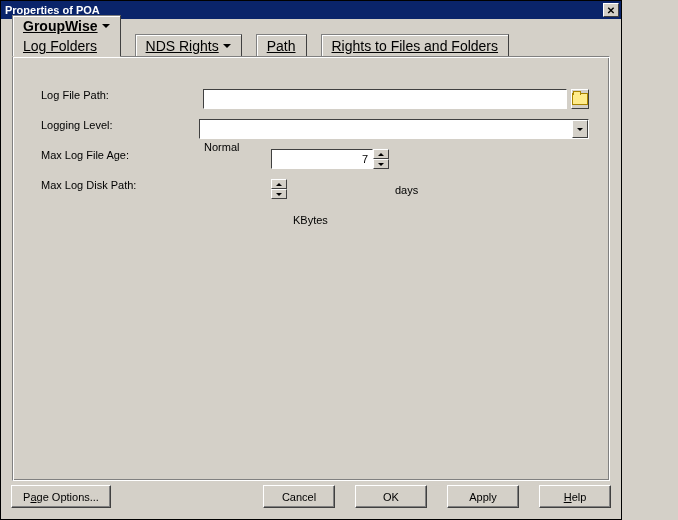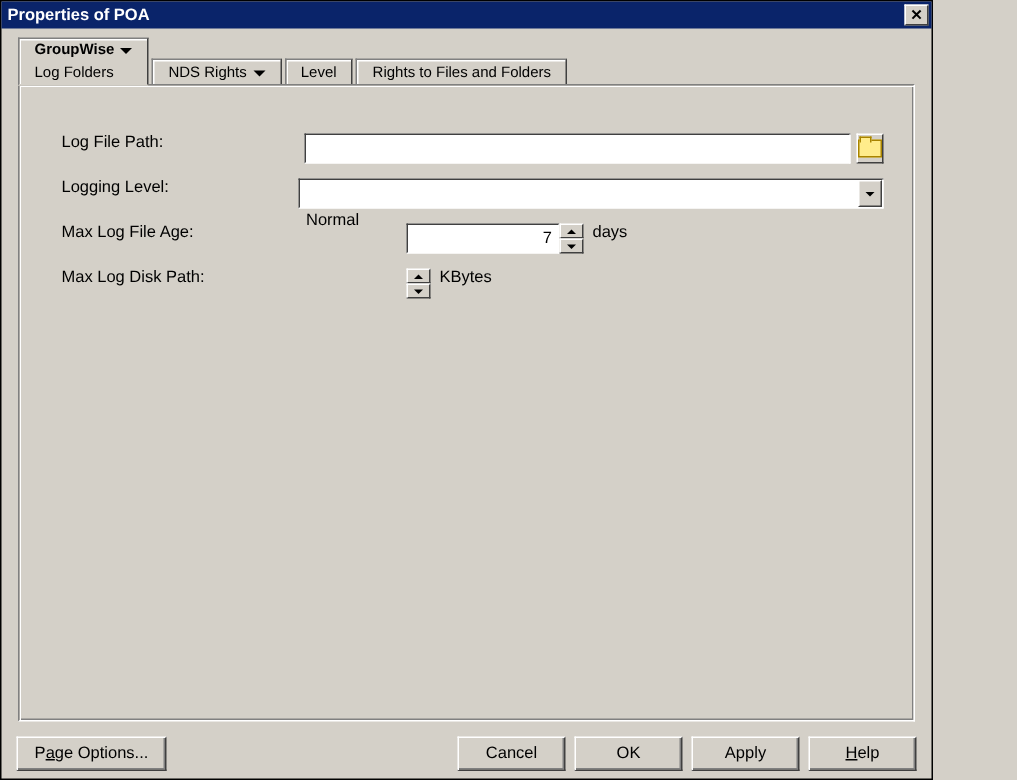--- a/index.html
+++ b/index.html
@@ -2,21 +2,21 @@
 <html><head>
 <meta charset="utf-8">
 <style>
   html,body{margin:0;padding:0;height:100%;font-family:"Tahoma","Segoe UI",sans-serif;font-size:11px;background:#d4d0c8;}
   .window{position:relative;width:622px;height:520px;background:#d4d0c8;border:1px solid #000;box-sizing:border-box;}
   .titlebar{height:18px;background:linear-gradient(#0a246a,#0a246a);color:#fff;display:flex;align-items:center;justify-content:space-between;padding:0 2px 0 4px;font-weight:bold;}
   .titlebar .title{font-size:11px;}
   .close-btn{width:16px;height:14px;background:#d4d0c8;border:1px solid #fff;border-right-color:#404040;border-bottom-color:#404040;display:flex;align-items:center;justify-content:center;font-family:Arial;font-size:10px;font-weight:bold;color:#000;box-sizing:border-box;}
   .client{position:absolute;left:3px;right:3px;top:22px;bottom:38px;}
   .tabstrip{display:flex;align-items:flex-end;height:34px;margin-left:8px;}
-  .tab{background:#d4d0c8;border:1px solid #808080;border-bottom:none;border-right-color:#404040;padding:3px 10px 3px 10px;margin-right:2px;font-size:10px;position:relative;display:flex;align-items:center;gap:4px;box-shadow:inset 1px 1px 0 #fff;}
+  .tab{background:#d4d0c8;border:1px solid #808080;border-bottom:none;border-right-color:#404040;padding:3px 10px 3px 10px;margin-right:14px;font-size:14px;position:relative;display:flex;align-items:center;gap:4px;box-shadow:inset 1px 1px 0 #fff;text-decoration:underline;}
   .tab.active{background:#d4d0c8;border-bottom:1px solid #d4d0c8;z-index:2;box-shadow:inset 1px 1px 0 #fff;}
   .tab.active-stack{flex-direction:column;align-items:flex-start;padding:2px 10px 2px 10px;}
   .tab .row1{display:flex;align-items:center;gap:4px;}
   .tab .row1 .strong{font-weight:bold;}
   .dropdown-arrow{width:0;height:0;border-left:4px solid transparent;border-right:4px solid transparent;border-top:4px solid #000;display:inline-block;}
   .panel{position:absolute;left:8px;right:8px;top:33px;bottom:0;border:1px solid #808080;border-right-color:#fff;border-bottom-color:#fff;box-shadow:inset 1px 1px 0 #fff, inset -1px -1px 0 #808080;background:#d4d0c8;}
   .form{padding:32px 20px 0 28px;}
   .form-row{display:flex;align-items:flex-start;margin-bottom:8px;height:22px;}
   .form-label{width:230px;color:#000;}
   .text-input{flex:0 0 364px;height:20px;border:1px solid #808080;border-top-color:#404040;border-left-color:#404040;border-right-color:#fff;border-bottom-color:#fff;background:#fff;box-sizing:border-box;padding:0 4px;font-family:inherit;font-size:11px;}
@@ -24,22 +24,22 @@
   .folder-icon{width:14px;height:10px;background:#ffec8b;border:1px solid #a88300;position:relative;}
   .folder-icon::before{content:"";position:absolute;top:-3px;left:0;width:6px;height:3px;background:#ffec8b;border:1px solid #a88300;border-bottom:none;}
   .select-wrap{flex:0 0 390px;height:20px;position:relative;border:1px solid #808080;border-top-color:#404040;border-left-color:#404040;border-right-color:#fff;border-bottom-color:#fff;background:#fff;box-sizing:border-box;display:flex;align-items:center;}
   .select-value{flex:1;padding:0 4px;margin-top:35px;}
   .select-btn{width:16px;height:18px;background:#d4d0c8;border:1px solid #fff;border-right-color:#404040;border-bottom-color:#404040;box-sizing:border-box;display:flex;align-items:center;justify-content:center;}
   .num-input{width:102px;height:20px;border:1px solid #808080;border-top-color:#404040;border-left-color:#404040;border-right-color:#fff;border-bottom-color:#fff;background:#fff;box-sizing:border-box;padding:0 4px;font-family:inherit;font-size:11px;text-align:right;}
   .spinner{width:16px;height:20px;display:flex;flex-direction:column;margin-left:0;}
   .spin-btn{flex:1;background:#d4d0c8;border:1px solid #fff;border-right-color:#404040;border-bottom-color:#404040;box-sizing:border-box;display:flex;align-items:center;justify-content:center;}
   .arrow-up{width:0;height:0;border-left:3px solid transparent;border-right:3px solid transparent;border-bottom:3px solid #000;}
   .arrow-down{width:0;height:0;border-left:3px solid transparent;border-right:3px solid transparent;border-top:3px solid #000;}
-  .unit{margin-left:6px;}
-  .button-bar{position:absolute;left:0;right:0;bottom:0;height:34px;display:flex;align-items:center;padding:0 10px;gap:6px;}
+  .unit{margin-left:6px;margin-top:35px;}
+  .button-bar{position:absolute;left:0;right:0;bottom:0;height:34px;display:flex;padding:0 10px;gap:20px;}
   .btn{height:23px;min-width:72px;padding:0 10px;background:#d4d0c8;border:1px solid #fff;border-right-color:#404040;border-bottom-color:#404040;box-shadow:inset -1px -1px 0 #808080;box-sizing:border-box;font-family:inherit;font-size:11px;display:flex;align-items:center;justify-content:center;cursor:default;}
   .btn .ul{text-decoration:underline;}
   .spacer{flex:1;}
 </style>
 </head>
 <body>
 
 <div class="window">
   <div class="titlebar">
     <span class="title">Properties of POA</span>
@@ -55,21 +55,21 @@
           <span class="strong">GroupWise</span>
           <span class="dropdown-arrow"></span>
         </div>
         <span>Log Folders</span>
       </div>
       <div class="tab">
         <span>NDS Rights</span>
         <span class="dropdown-arrow"></span>
       </div>
       <div class="tab">
-        <span>Level</span>
+        <span>Path</span>
       </div>
       <div class="tab">
         <span>Rights to Files and Folders</span>
       </div>
     </div>
 
     <div class="panel">
       <div class="form">
 
         <div class="form-row">

